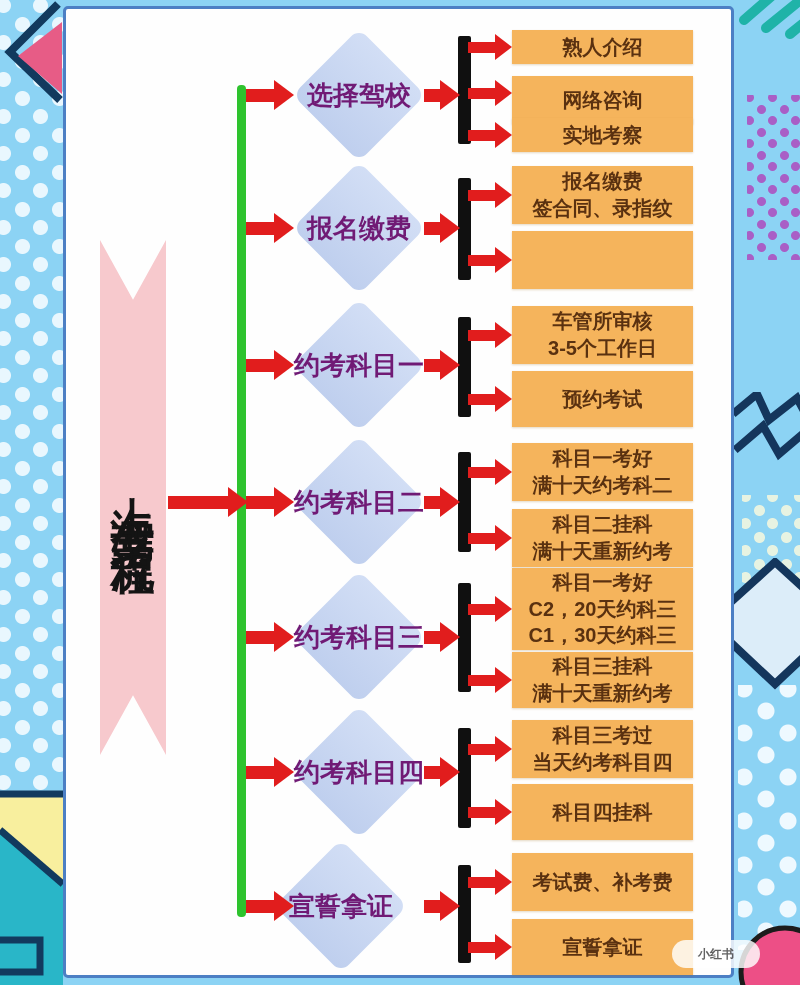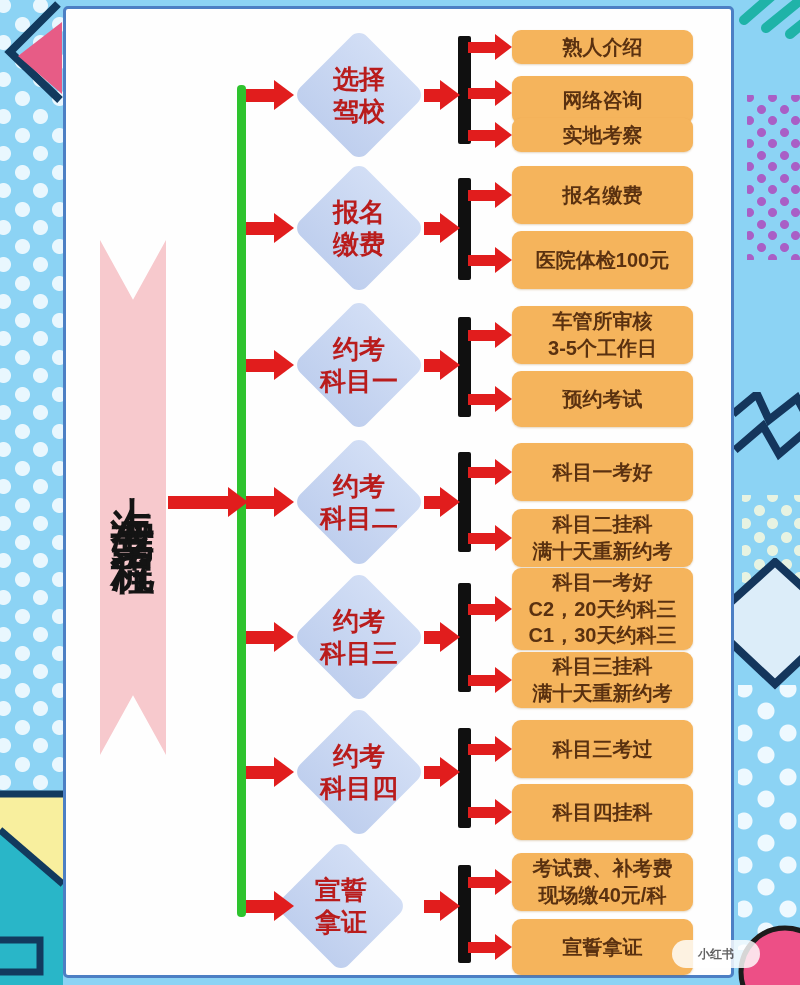--- a/index.html
+++ b/index.html
@@ -82,31 +82,31 @@
     border-top:13px solid transparent;border-bottom:13px solid transparent;
     border-left:17px solid #e11d1d;
   }
   .diamond{position:absolute;width:132px;height:132px;z-index:2;}
   .diamond .dshape{
     position:absolute;left:19px;top:19px;width:94px;height:94px;
     background:linear-gradient(180deg,#d2def5 0%,#bfcfee 100%);
     transform:rotate(45deg);border-radius:11px;
   }
   .diamond .dlabel{
-    position:absolute;inset:0;display:flex;flex-direction:column;
+    position:absolute;inset:0;display:flex;flex-direction:row;
     align-items:center;justify-content:center;
-    font-size:26px;font-weight:bold;color:#b91c1c;line-height:1.25;text-align:center;
+    font-size:26px;font-weight:bold;color:#701a75;line-height:1.25;text-align:center;
   }
   .bar{
     position:absolute;left:458px;width:13px;background:#101010;
     border-radius:2px;z-index:2;
   }
   .obox{
     position:absolute;left:512px;width:181px;z-index:2;
-    background:#f5b45c;border-radius:9px;
+    background:#f5b45c;border-radius:0;
     display:flex;flex-direction:column;align-items:center;justify-content:center;
     font-size:20px;font-weight:bold;color:#5a3110;line-height:1.34;text-align:center;
     box-shadow:0 1px 2px rgba(150,100,20,.25);
   }
 </style>
 </head>
 <body>
 
 <div class="page">
 
@@ -214,23 +214,23 @@
     <div class="arrow mini" style="left:468px;top:182px;width:44px">
         <i class="shaft"></i>
         <i class="head"></i>
       </div>
     <div class="arrow mini" style="left:468px;top:247px;width:44px">
         <i class="shaft"></i>
         <i class="head"></i>
       </div>
     <div class="obox" style="top:166px;height:58px">
       <span>报名缴费</span>
+      <span>签合同、录指纹</span>
     </div>
     <div class="obox" style="top:231px;height:58px">
-      <span>医院体检100元</span>
     </div>
   </div>
 
   <div>
     <div class="arrow" style="left:246px;top:350px;width:48px">
         <i class="shaft"></i>
         <i class="head"></i>
       </div>
     <div class="diamond" style="left:293px;top:299px">
       <div class="dshape"></div>
@@ -281,20 +281,21 @@
     <div class="arrow mini" style="left:468px;top:459px;width:44px">
         <i class="shaft"></i>
         <i class="head"></i>
       </div>
     <div class="arrow mini" style="left:468px;top:525px;width:44px">
         <i class="shaft"></i>
         <i class="head"></i>
       </div>
     <div class="obox" style="top:443px;height:58px">
       <span>科目一考好</span>
+      <span>满十天约考科二</span>
     </div>
     <div class="obox" style="top:509px;height:58px">
       <span>科目二挂科</span>
       <span>满十天重新约考</span>
     </div>
   </div>
 
   <div>
     <div class="arrow" style="left:246px;top:622px;width:48px">
         <i class="shaft"></i>
@@ -351,20 +352,21 @@
     <div class="arrow mini" style="left:468px;top:736px;width:44px">
         <i class="shaft"></i>
         <i class="head"></i>
       </div>
     <div class="arrow mini" style="left:468px;top:799px;width:44px">
         <i class="shaft"></i>
         <i class="head"></i>
       </div>
     <div class="obox" style="top:720px;height:58px">
       <span>科目三考过</span>
+      <span>当天约考科目四</span>
     </div>
     <div class="obox" style="top:784px;height:56px">
       <span>科目四挂科</span>
     </div>
   </div>
 
   <div>
     <div class="arrow" style="left:246px;top:891px;width:48px">
         <i class="shaft"></i>
         <i class="head"></i>
@@ -384,21 +386,20 @@
     <div class="arrow mini" style="left:468px;top:869px;width:44px">
         <i class="shaft"></i>
         <i class="head"></i>
       </div>
     <div class="arrow mini" style="left:468px;top:934px;width:44px">
         <i class="shaft"></i>
         <i class="head"></i>
       </div>
     <div class="obox" style="top:853px;height:58px">
       <span>考试费、补考费</span>
-      <span>现场缴40元/科</span>
     </div>
     <div class="obox" style="top:919px;height:56px">
       <span>宣誓拿证</span>
     </div>
   </div>
 
   <div class="watermark">小红书</div>
 
 </div>
 

